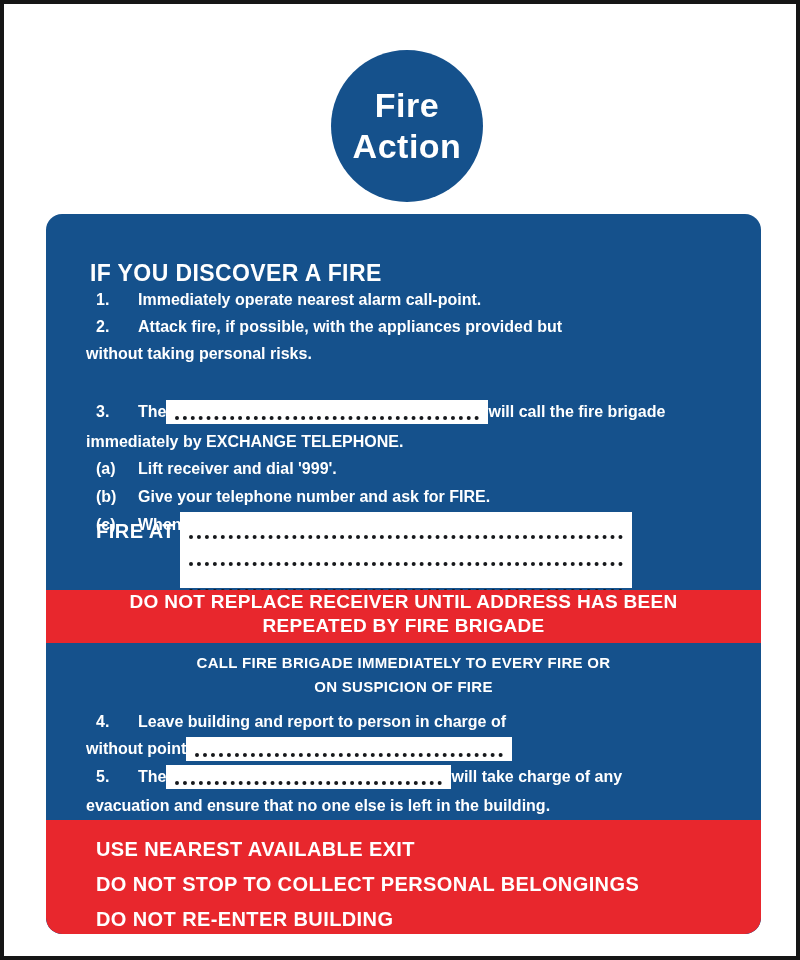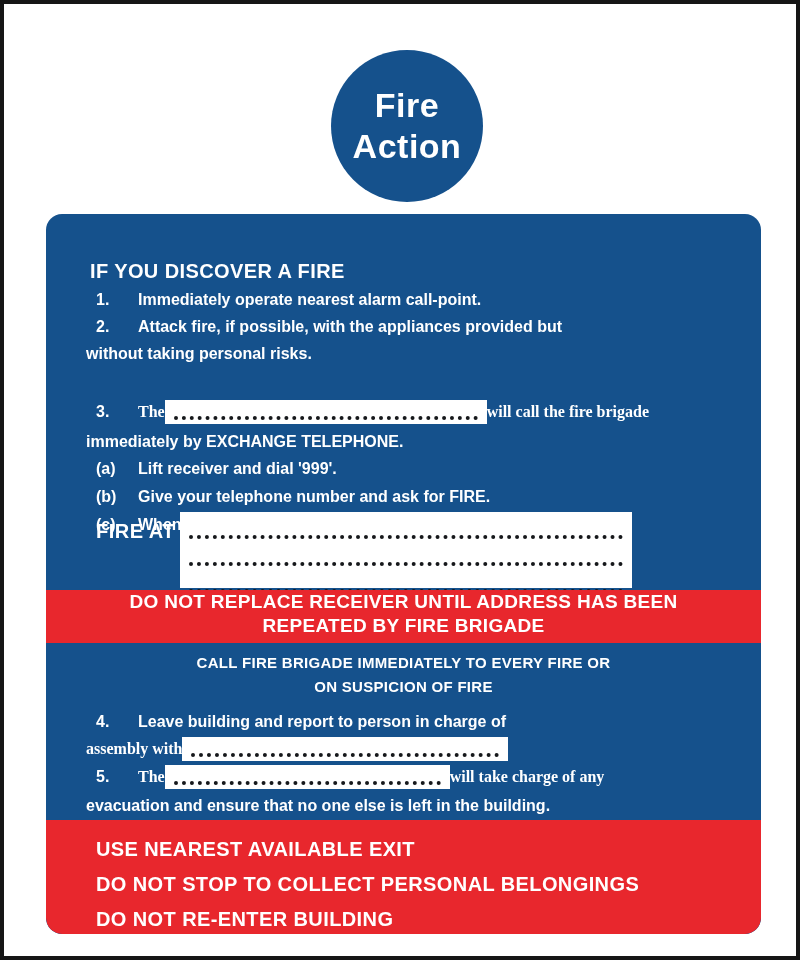--- a/index.html
+++ b/index.html
@@ -14,25 +14,25 @@
     background:var(--blue);color:#fff;display:flex;flex-direction:column;
     align-items:center;justify-content:center;font-size:34px;line-height:41px;
     letter-spacing:0.5px;
   }
   .panel{
     position:absolute;left:42px;top:210px;width:715px;height:720px;
     background:var(--blue);border-radius:16px;color:#fff;overflow:hidden;
   }
   .abs{position:absolute;left:0;right:0;}
   .pad{padding-left:50px;padding-right:18px;}
-  .h{font-size:20px;letter-spacing:0.4px;white-space:nowrap;padding-left:44px;}
+  .h{font-size:23px;letter-spacing:0.4px;white-space:nowrap;padding-left:44px;}
   .row{display:flex;font-size:16px;line-height:24px;white-space:nowrap;}
   .row .num{width:42px;flex:none;}
   .cont{padding-left:40px;font-size:16px;line-height:24px;white-space:nowrap;}
-  .inline-line{display:flex;align-items:flex-start;font-family:Liberation Serif, serif;}
+  .inline-line{display:flex;align-items:flex-start;}
   .blank{
     position:relative;background:#fff;height:24px;flex:none;display:inline-block;
   }
   .blank .dotline{position:absolute;left:9px;right:9px;bottom:4px;border-bottom:4px dotted #16181b;}
   .fireat-box{position:absolute;left:134px;top:298px;width:452px;height:76px;background:#fff;}
   .fireat-box .dotrow{height:23px;margin:0 9px;border-bottom:4px dotted #16181b;}
   .fireat-label{position:absolute;left:50px;top:306px;font-size:20px;letter-spacing:0.5px;}
   .band{background:var(--red);text-align:center;font-size:19px;line-height:24px;letter-spacing:0.3px;}
   .band1{top:376px;height:53px;box-sizing:border-box;}
   .call{top:437px;text-align:center;font-size:15px;line-height:24px;letter-spacing:0.3px;}
@@ -105,21 +105,21 @@
     <div class="abs call">
       <div>CALL FIRE BRIGADE IMMEDIATELY TO EVERY FIRE OR</div>
       <div>ON SUSPICION OF FIRE</div>
     </div>
 
     <div class="abs pad row" style="top:496px">
       <span class="num">4.</span>
       <span>Leave building and report to person in charge of</span>
     </div>
     <div class="abs cont inline-line" style="top:523px">
-      <span>assembly with</span>
+      <span>without point</span>
       <span class="blank w326">
           <span class="dotline"></span>
         </span>
     </div>
     <div class="abs pad row" style="top:551px">
       <span class="num">5.</span>
       <span class="inline-line">
         <span>The</span>
         <span class="blank w285">
             <span class="dotline"></span>

